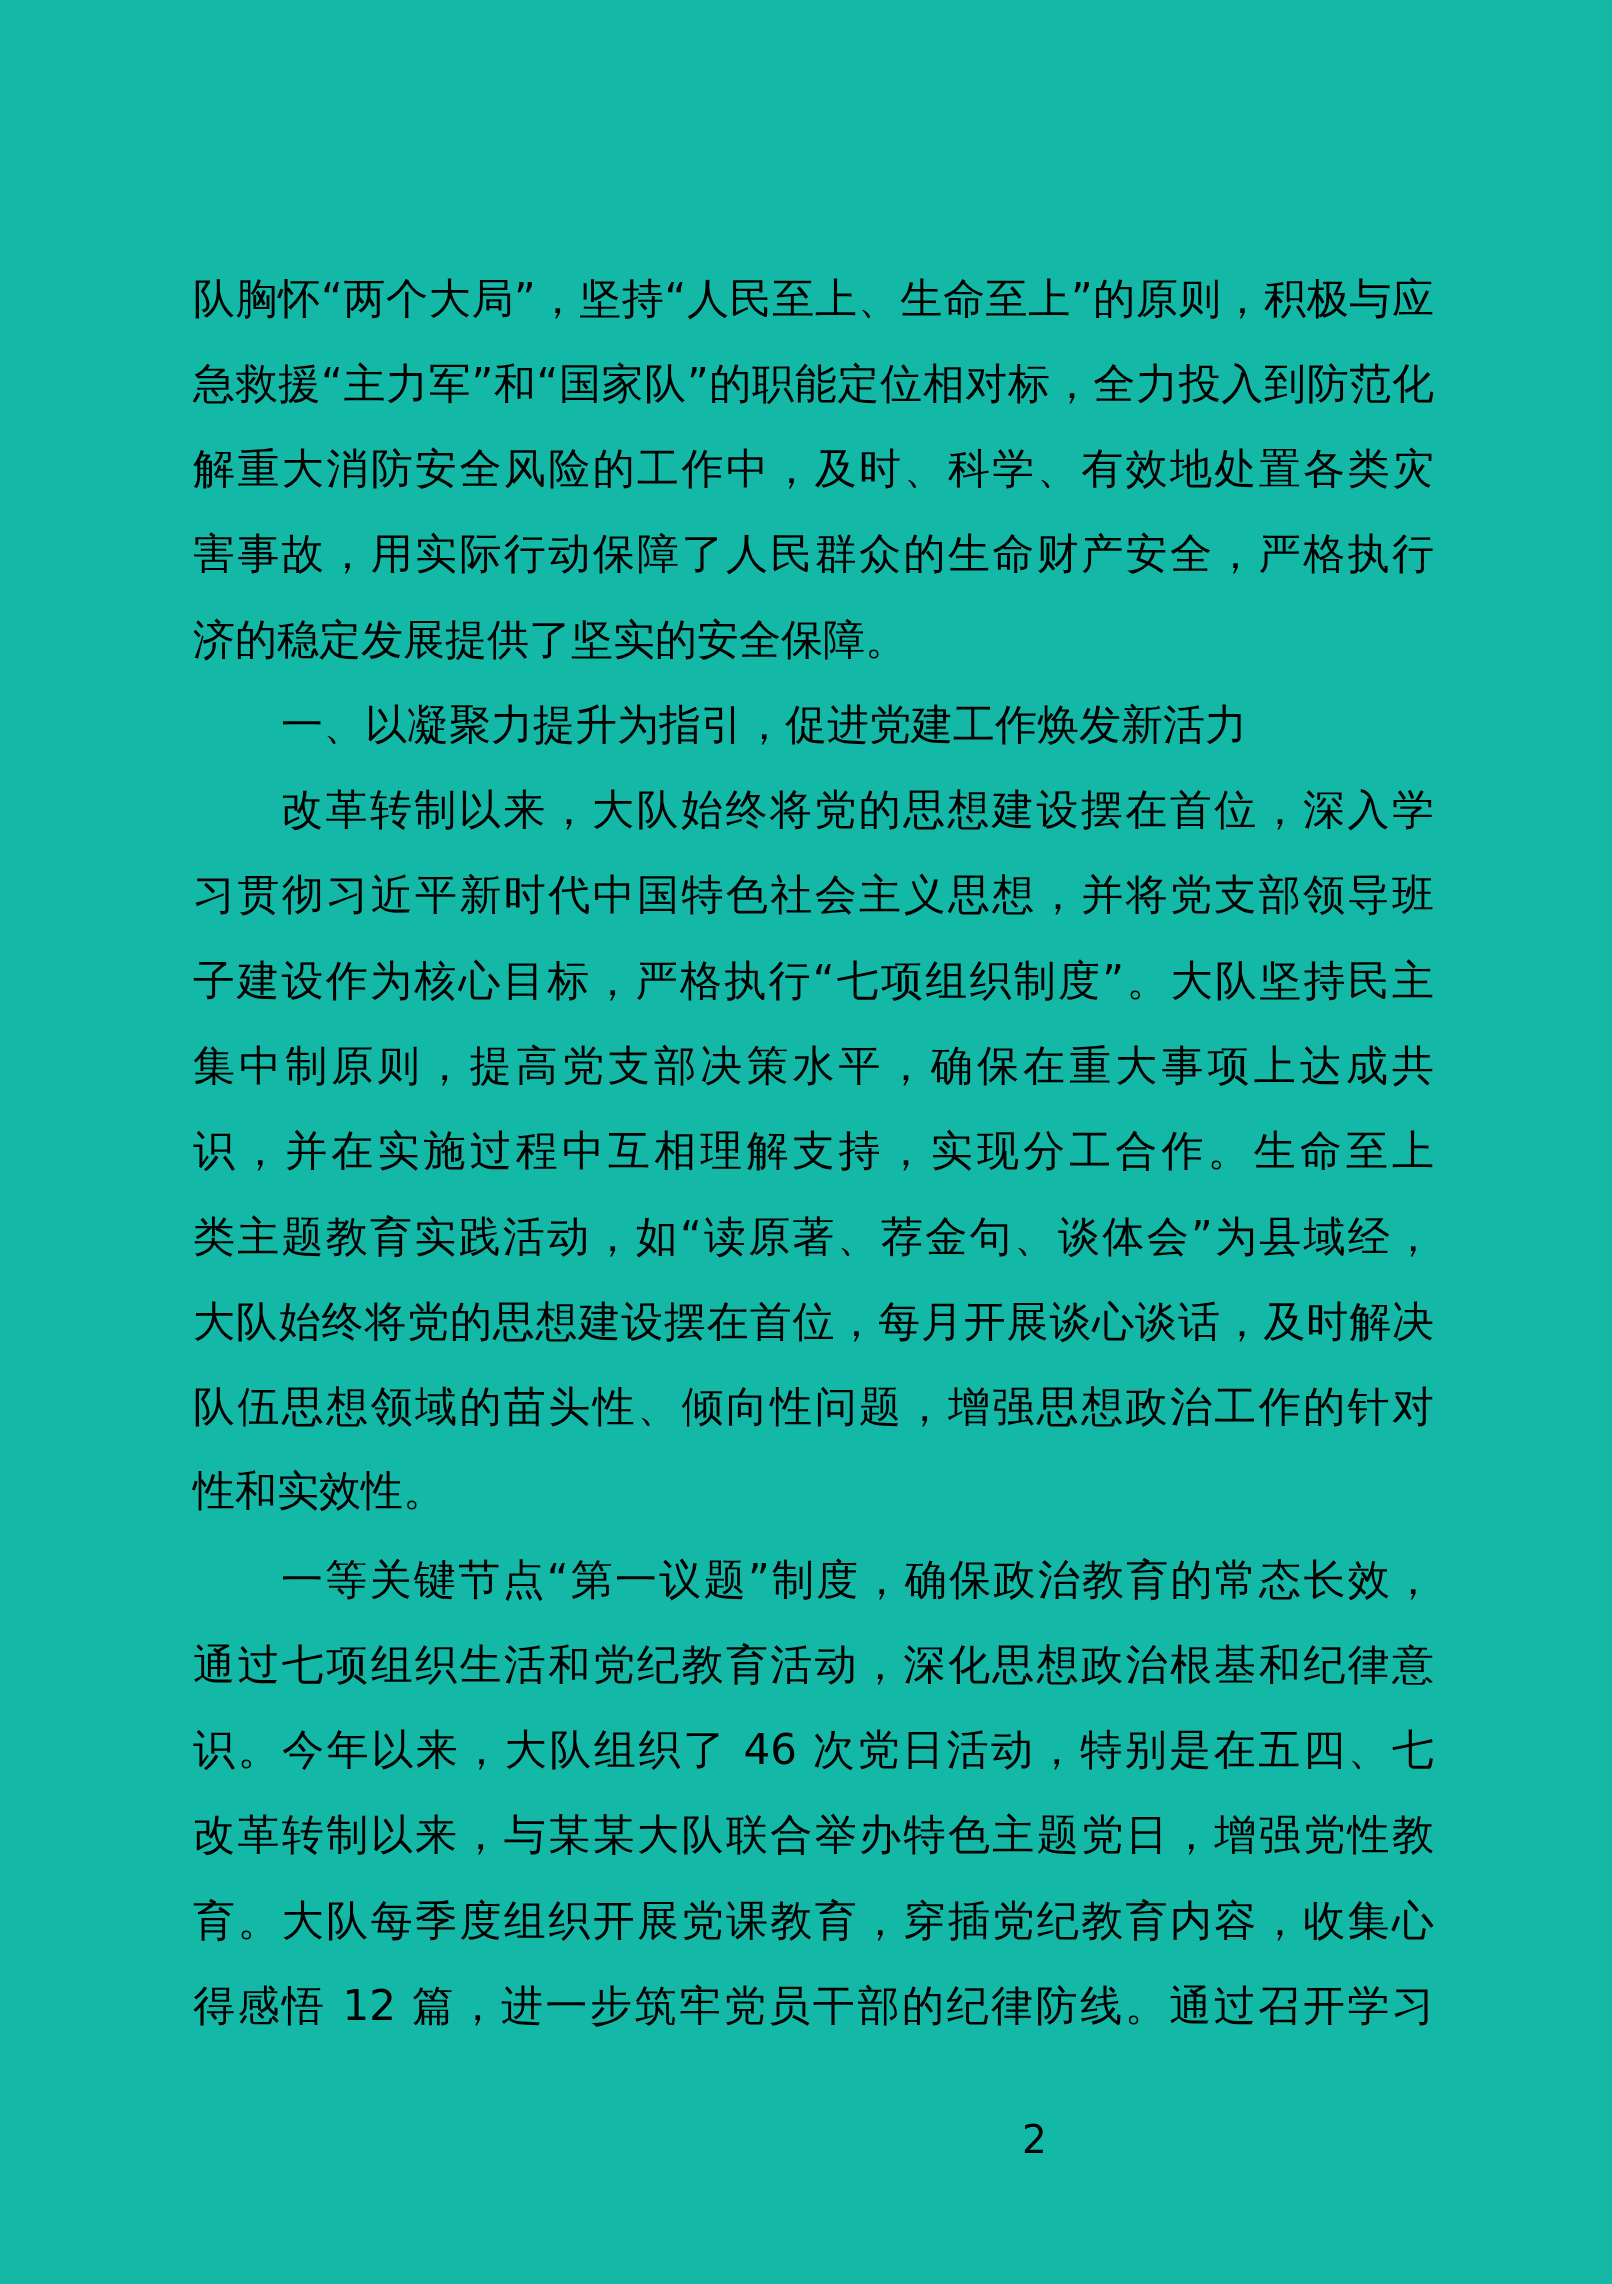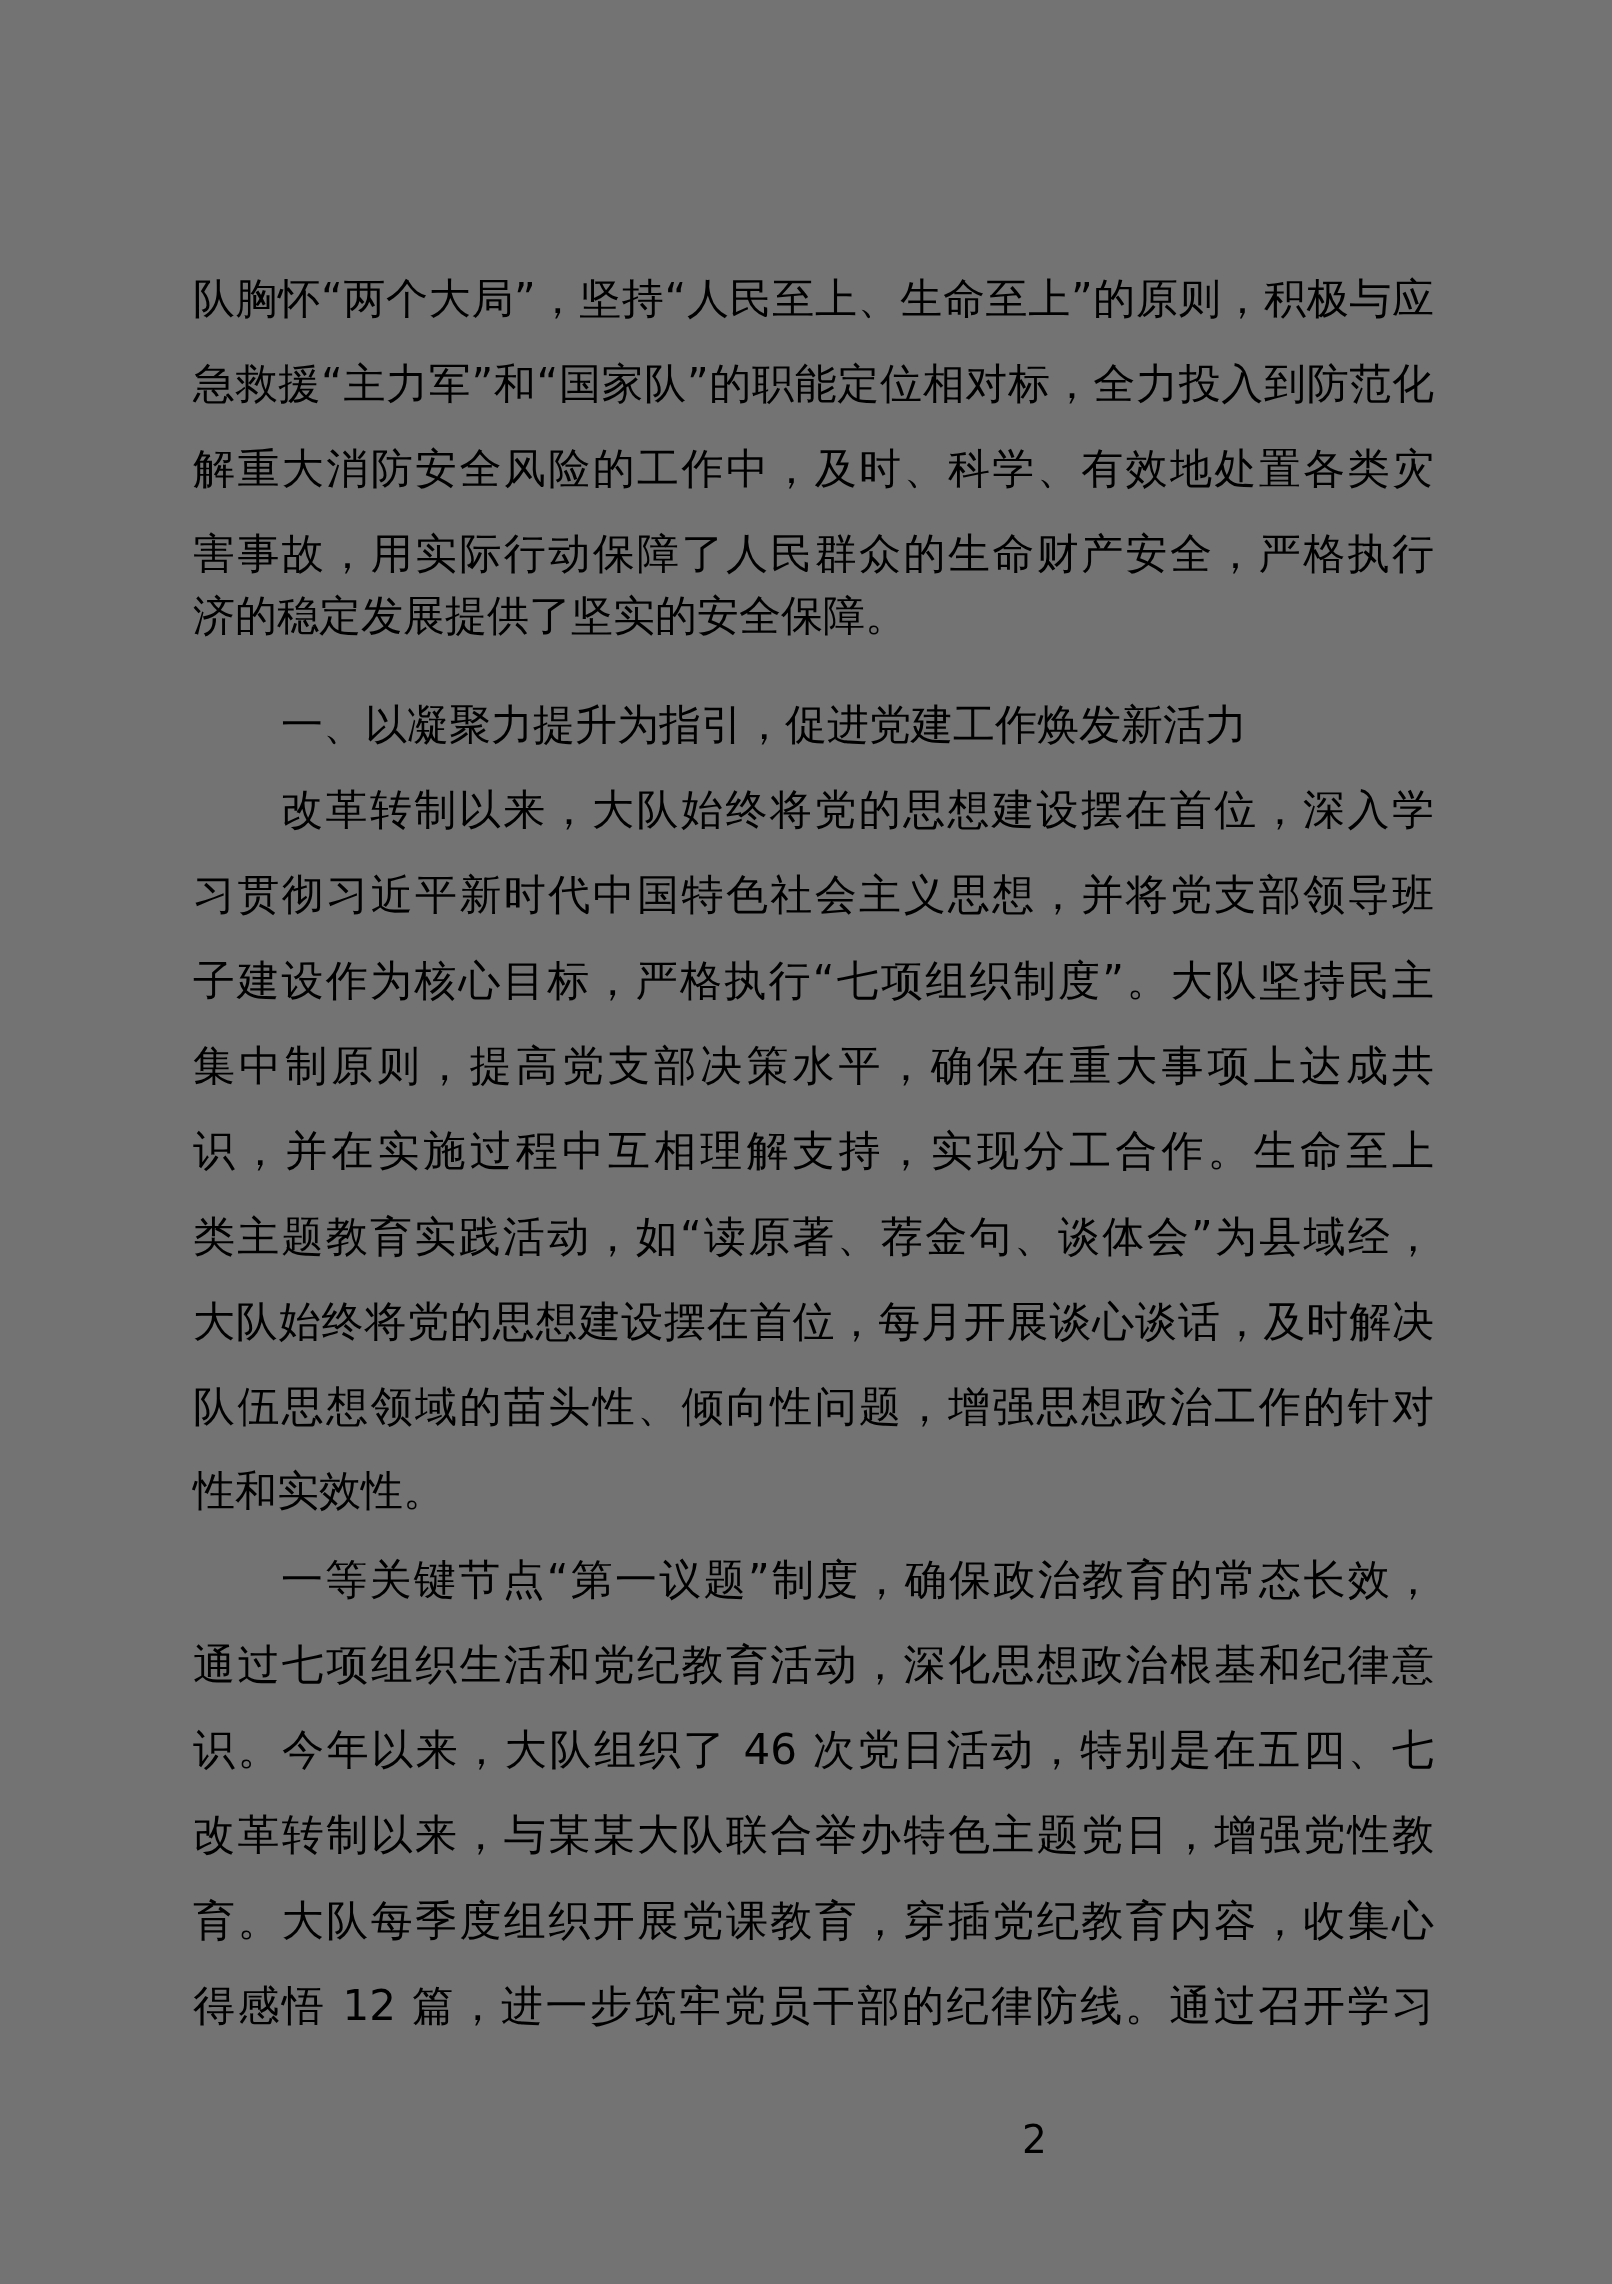--- a/index.html
+++ b/index.html
@@ -13,21 +13,21 @@
     position: relative;
     overflow: hidden;
     font-family: "DejaVu Sans", "Liberation Sans", sans-serif;
     color: #000000;
   }
   .page {
     position: absolute;
     left: 0; top: 0;
     width: 1612px;
     height: 2285px;
-    background: #737373;
+    background: #14b8a6;
   }
   .body-text {
     position: absolute;
     left: 193px;
     top: 0;
     width: 1241px;
   }
   .line {
     position: absolute;
     left: 0;
@@ -59,21 +59,21 @@
 </style>
 </head>
 <body>
 
 <div class="page">
   <div class="body-text">
     <div class="line" style="top:269px">队胸怀“两个大局”，坚持“人民至上、生命至上”的原则，积极与应</div>
     <div class="line" style="top:354px">急救援“主力军”和“国家队”的职能定位相对标，全力投入到防范化</div>
     <div class="line" style="top:439px">解重大消防安全风险的工作中，及时、科学、有效地处置各类灾</div>
     <div class="line" style="top:524px">害事故，用实际行动保障了人民群众的生命财产安全，严格执行</div>
-    <div class="line last" style="top:586px">济的稳定发展提供了坚实的安全保障。</div>
+    <div class="line last" style="top:610px">济的稳定发展提供了坚实的安全保障。</div>
 
     <div class="line indent last" style="top:695px">一、以凝聚力提升为指引，促进党建工作焕发新活力</div>
 
     <div class="line indent" style="top:780px">改革转制以来，大队始终将党的思想建设摆在首位，深入学</div>
     <div class="line" style="top:865px">习贯彻习近平新时代中国特色社会主义思想，并将党支部领导班</div>
     <div class="line" style="top:951px">子建设作为核心目标，严格执行“七项组织制度”。大队坚持民主</div>
     <div class="line" style="top:1036px">集中制原则，提高党支部决策水平，确保在重大事项上达成共</div>
     <div class="line" style="top:1121px">识，并在实施过程中互相理解支持，实现分工合作。生命至上</div>
     <div class="line" style="top:1207px">类主题教育实践活动，如“读原著、荐金句、谈体会”为县域经，</div>
     <div class="line" style="top:1292px">大队始终将党的思想建设摆在首位，每月开展谈心谈话，及时解决</div>

